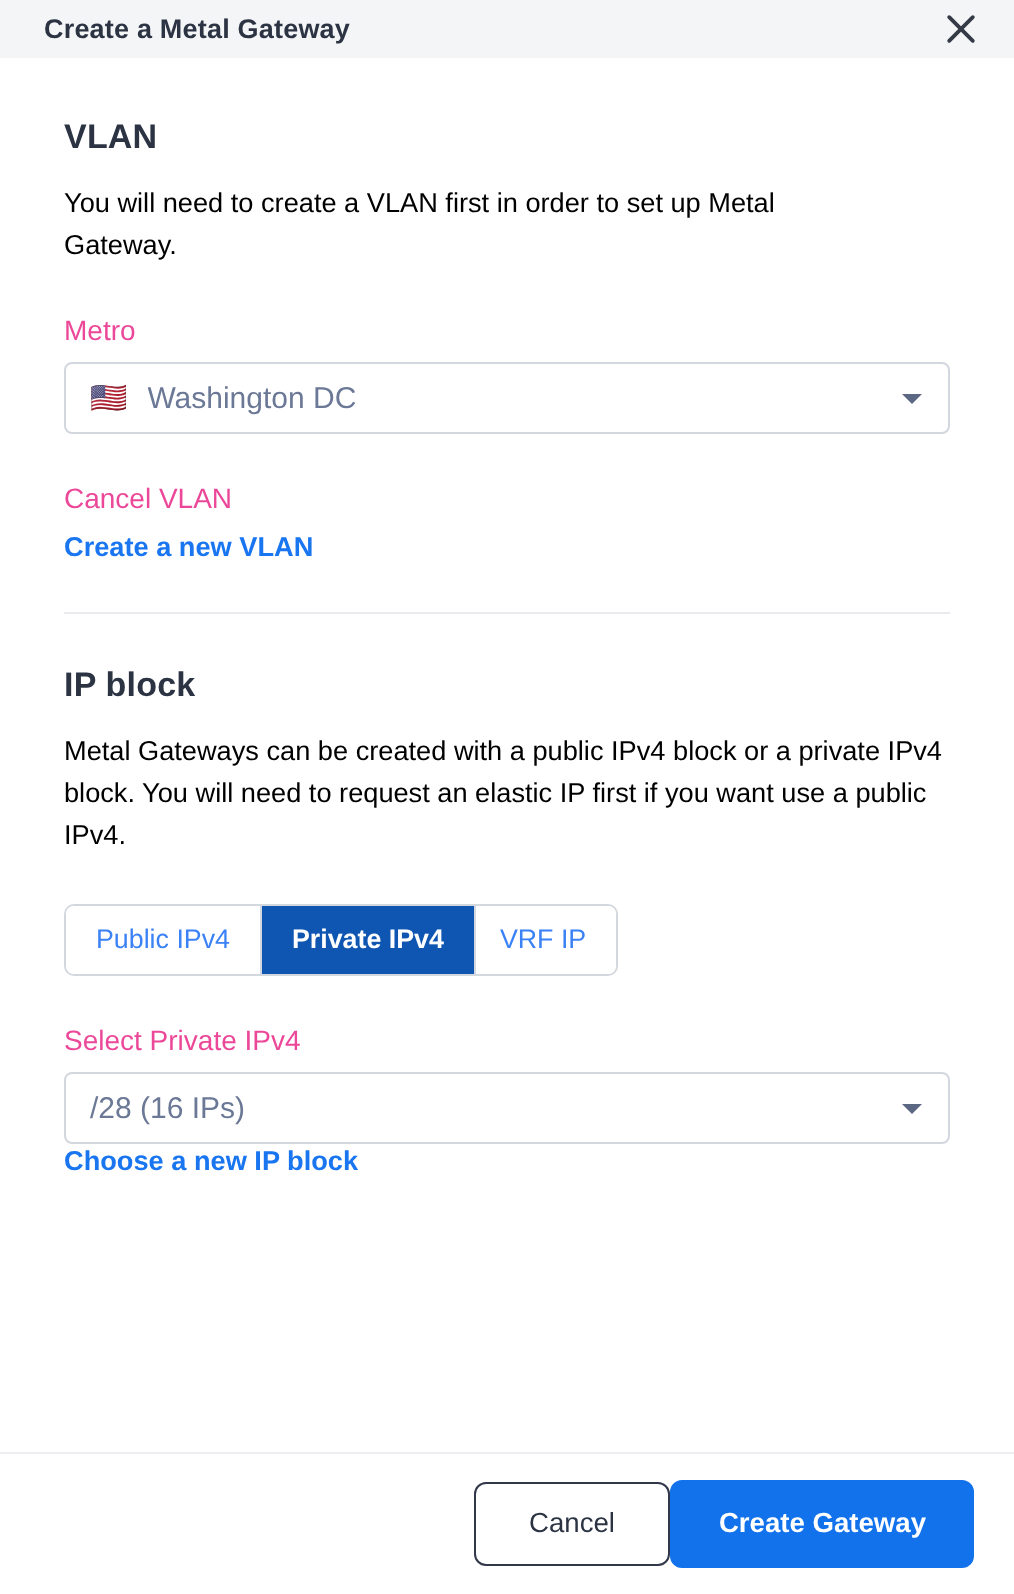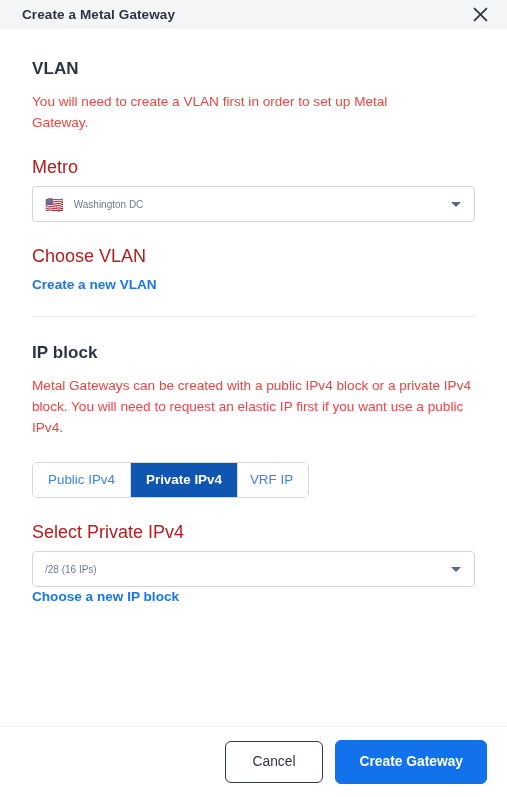--- a/index.html
+++ b/index.html
@@ -62,51 +62,51 @@
   .section-title {
     font-size: 17px;
     font-weight: bold;
     color: #2c3444;
     letter-spacing: .1px;
   }
 
   .section-desc {
     font-size: 13.6px;
     line-height: 21px;
-    color: #ef4444;
+    color: #000000;
     margin-top: 12px;
     max-width: 400px;
   }
   .section-desc.wide { max-width: 440px; }
 
   .field { margin-top: 24px; }
   .field-label {
-    font-size: 18px;
-    color: #b91c1c;
+    font-size: 14px;
+    color: #ec4899;
     margin-bottom: 8px;
   }
 
   .select-box {
     position: relative;
     height: 36px;
     border: 1px solid #d3d7de;
     border-radius: 4px;
     background: #ffffff;
     display: flex;
     align-items: center;
     padding: 0 32px 0 12px;
     cursor: pointer;
   }
   .select-flag {
     font-size: 15px;
     line-height: 1;
     margin-right: 10px;
   }
   .select-value {
-    font-size: 10px;
+    font-size: 15px;
     color: #6b7896;
     white-space: nowrap;
     overflow: hidden;
     text-overflow: ellipsis;
   }
   .caret {
     position: absolute;
     right: 13px;
     top: 50%;
     margin-top: -2px;
@@ -160,21 +160,20 @@
   }
 
   
   .modal-footer {
     flex: 0 0 71px;
     border-top: 1px solid #eceef1;
     background: #ffffff;
     display: flex;
     align-items: center;
     justify-content: flex-end;
-    gap: 12px;
     padding: 0 20px;
   }
   .btn {
     font-family: "Liberation Sans", sans-serif;
     font-size: 13.8px;
     border-radius: 6px;
     cursor: pointer;
     line-height: 1;
   }
   .btn-cancel {
@@ -214,21 +213,21 @@
       <div class="field">
         <div class="field-label">Metro</div>
         <div class="select-box">
           <span class="select-flag">🇺🇸</span>
           <span class="select-value">Washington DC</span>
           <span class="caret"></span>
         </div>
       </div>
 
       <div class="field">
-        <div class="field-label">Choose VLAN</div>
+        <div class="field-label">Cancel VLAN</div>
       </div>
 
       <a class="link">Create a new VLAN</a>
     </div>
 
     <div class="divider"></div>
     <div class="block-gap"></div>
 
     <div>
       <div class="section-title">IP block</div>

